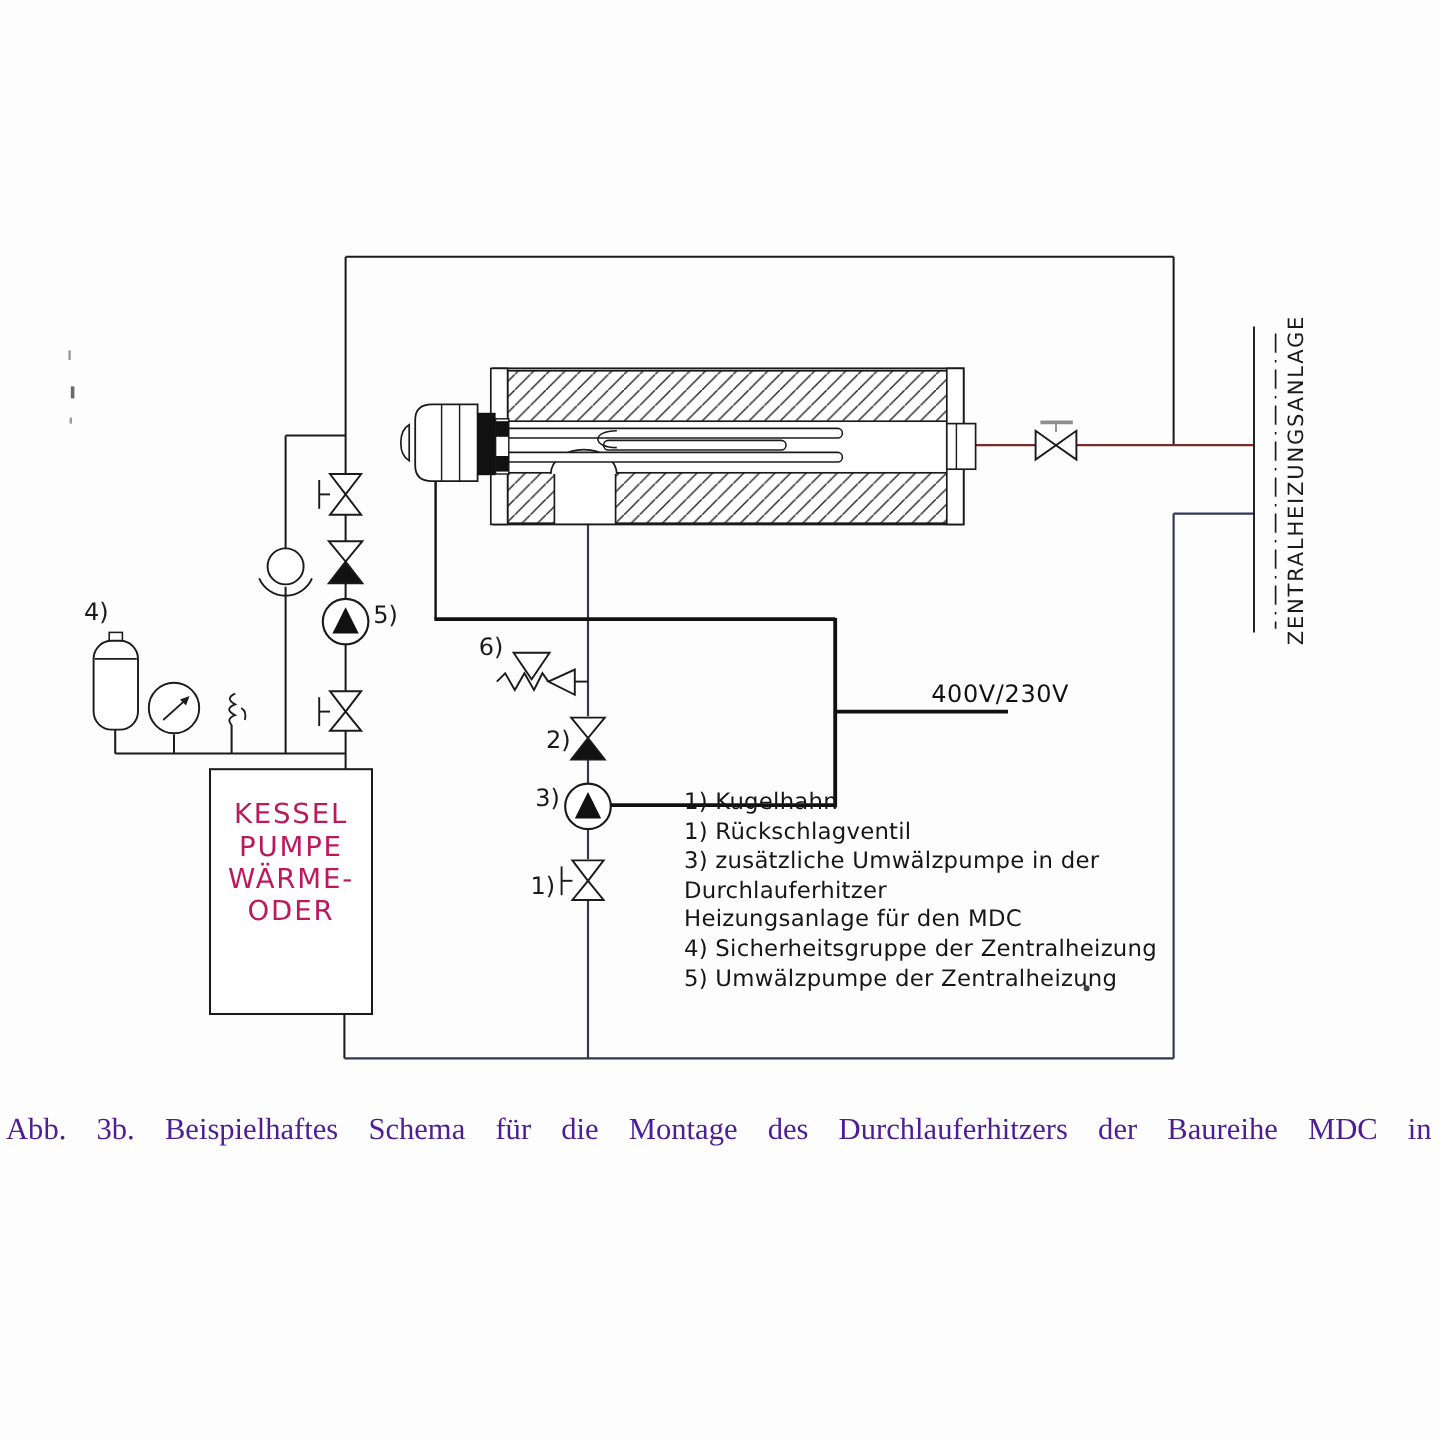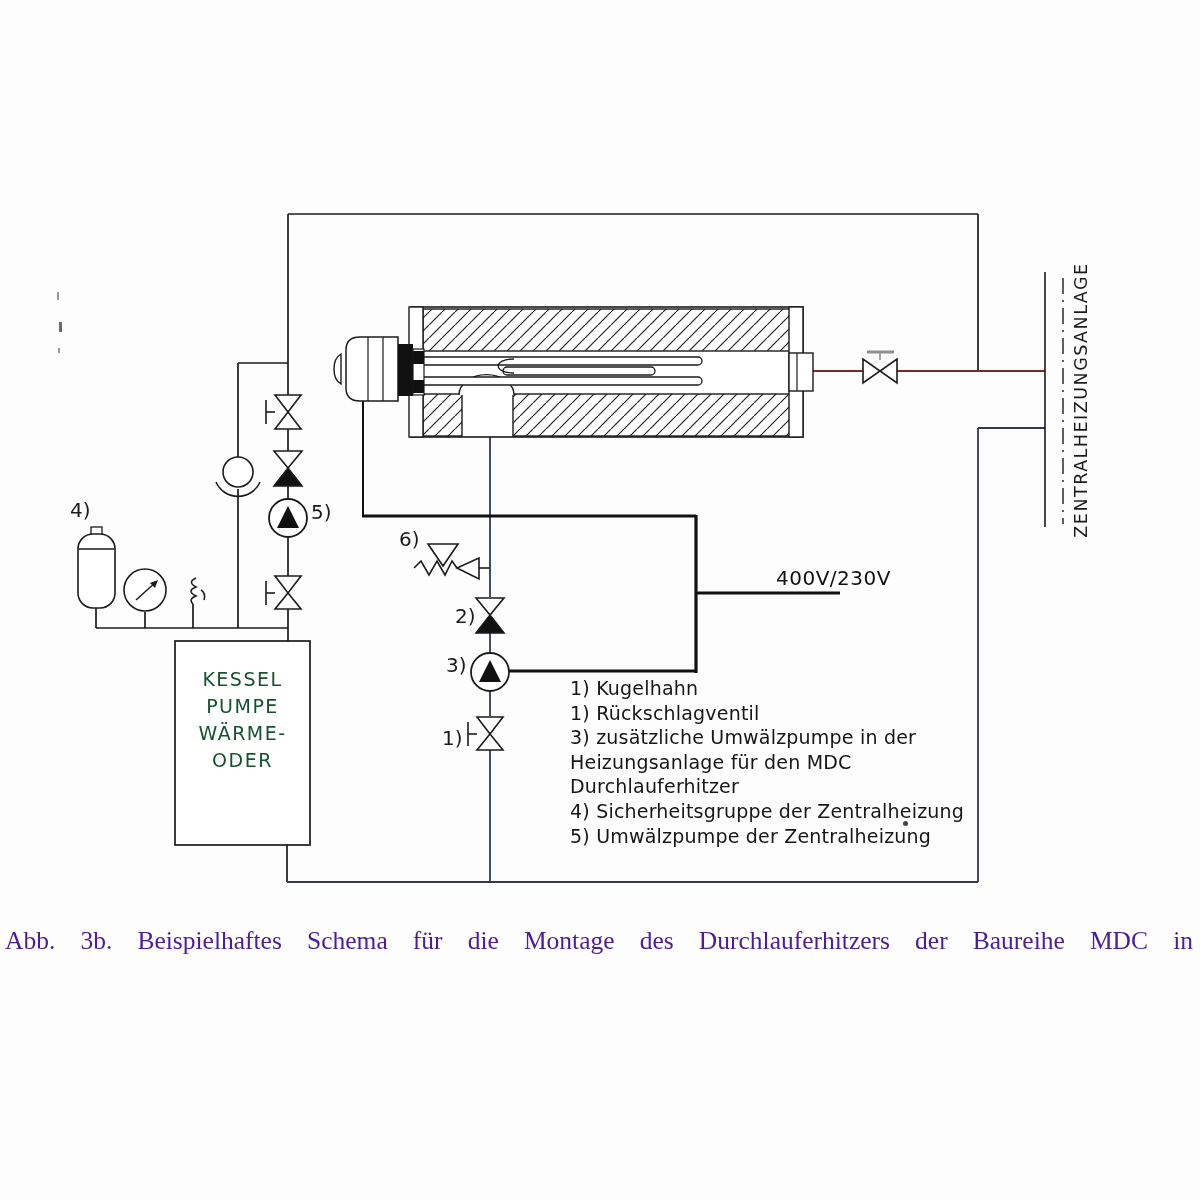--- a/index.html
+++ b/index.html
@@ -2,24 +2,24 @@
 <html><head>
 <meta charset="utf-8">
 <style>
   html,body{margin:0;padding:0;background:#ffffff;}
   #page{position:relative;width:1200px;height:1200px;background:#fdfdfd;overflow:hidden;
         font-family:"DejaVu Sans", sans-serif;}
   svg{position:absolute;left:0;top:0;}
   .lbl{position:absolute;font-size:20px;color:#1b1b1b;white-space:nowrap;}
   .power-lbl{position:absolute;left:737px;top:566px;font-size:20px;color:#111;letter-spacing:.5px;margin-left:39px;}
   .boiler-text{position:absolute;left:175px;top:666px;width:135px;text-align:center;
-        font-size:19px;line-height:27px;letter-spacing:1.5px;color:#14532d;}
+        font-size:23px;line-height:27px;letter-spacing:1.5px;color:#be185d;}
   .ext-label{position:absolute;left:1081px;top:400px;transform:translate(-50%,-50%) rotate(-90deg);
         white-space:nowrap;font-size:17.5px;letter-spacing:1.5px;color:#1a1a1a;}
-  .legend{position:absolute;left:570px;top:676px;font-size:19px;line-height:24.6px;
+  .legend{position:absolute;left:570px;top:656px;font-size:19px;line-height:24.6px;
         letter-spacing:.2px;color:#161616;}
   .caption{position:absolute;left:5px;top:922px;width:1188px;font-family:"Liberation Serif", serif;
         font-size:25.5px;line-height:38px;color:#4c1d95;}
   .caption .j{text-align:justify;text-align-last:justify;}
   .artifact{position:absolute;background:#9a9a9a;}
 </style>
 </head>
 <body>
 
 <div id="page">
@@ -203,22 +203,22 @@
   <div>WÄRME-</div>
   <div>ODER</div>
 </div>
 
 <div class="ext-label">ZENTRALHEIZUNGSANLAGE</div>
 
 <div class="legend">
   <div>1) Kugelhahn</div>
   <div>1) Rückschlagventil</div>
   <div>3) zusätzliche Umwälzpumpe in der</div>
+  <div>Durchlauferhitzer</div>
   <div>Heizungsanlage für den MDC</div>
-  <div>Durchlauferhitzer</div>
   <div>4) Sicherheitsgruppe der Zentralheizung</div>
   <div>5) Umwälzpumpe der Zentralheizung</div>
 </div>
 
 <div class="caption">
   <div class="j">Abb. 3b. Beispielhaftes Schema für die Montage des Durchlauferhitzers der Baureihe MDC in</div>
 </div>
 
 <div class="artifact" style="left:57px;top:292px;width:2px;height:8px;"></div>
 <div class="artifact" style="left:59px;top:322px;width:3px;height:10px;background:#6a6a6a;"></div>

